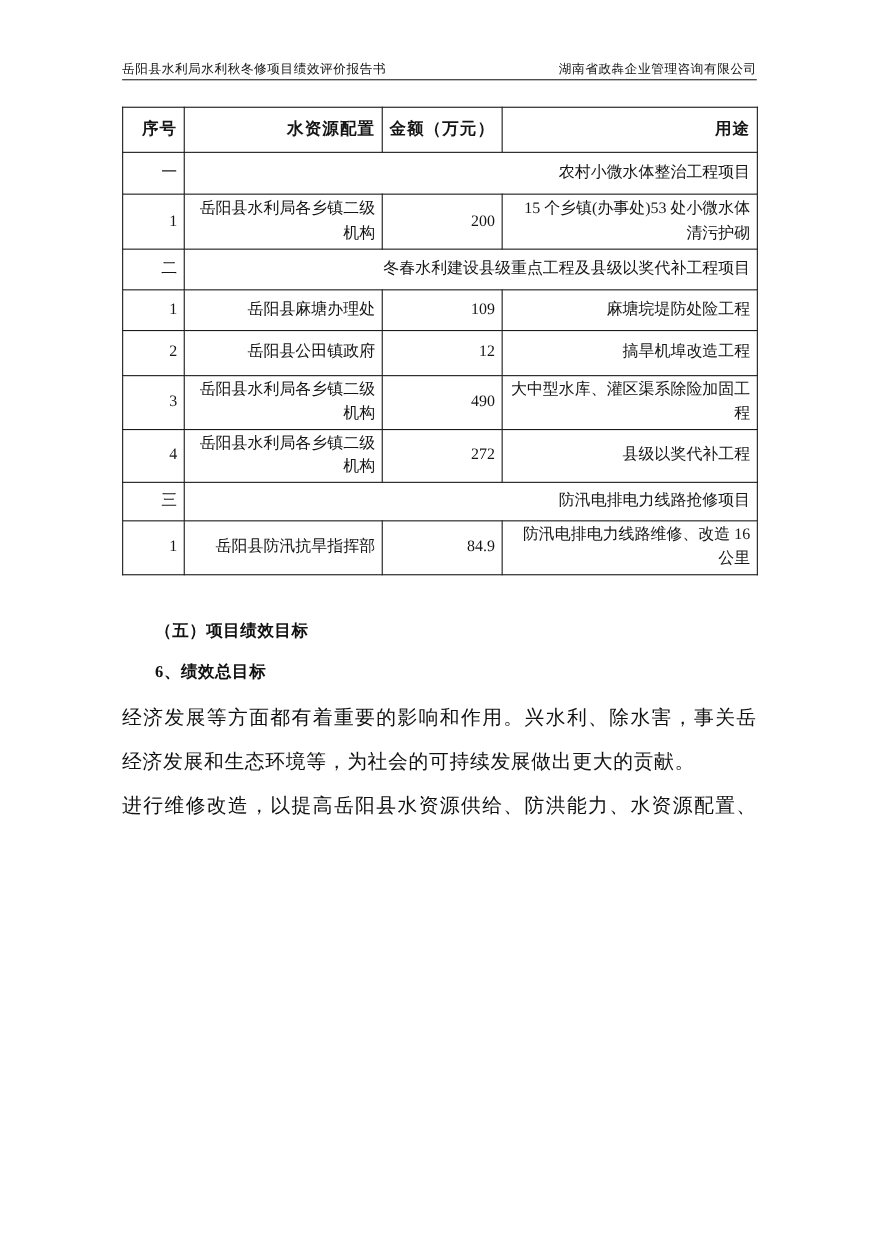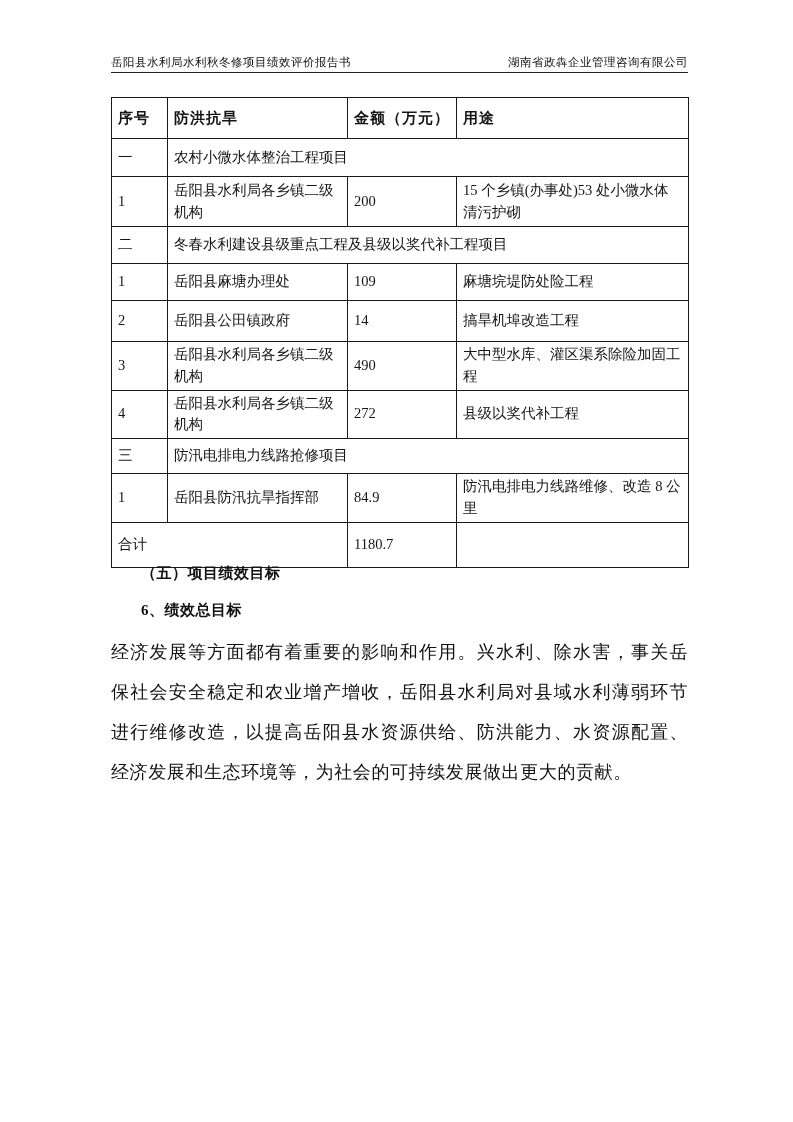--- a/index.html
+++ b/index.html
@@ -41,21 +41,21 @@
     top: 97px;
     width: 577px;
     border-collapse: collapse;
     table-layout: fixed;
     font-size: 14.5px;
     color: #151515;
   }
   table.fund-table th,
   table.fund-table td {
     border: 1px solid #1a1a1a;
-    text-align: left;
+    text-align: right;
     vertical-align: middle;
     padding: 2px 6px;
     line-height: 1.5;
     word-break: break-all;
   }
   table.fund-table th {
     font-weight: 700;
     font-size: 15px;
     letter-spacing: 1px;
   }
@@ -110,21 +110,21 @@
   <table class="fund-table">
     <colgroup>
       <col style="width:56px">
       <col style="width:180px">
       <col style="width:109px">
       <col style="width:232px">
     </colgroup>
     <tbody>
         <tr style="height:41px">
       <th>序号</th>
-      <th>防洪抗旱</th>
+      <th>水资源配置</th>
       <th>金额（万元）</th>
       <th>用途</th>
     </tr>
     <tr style="height:38px">
       <td>一</td>
       <td colspan="3">农村小微水体整治工程项目</td>
     </tr>
     <tr style="height:50px">
       <td>1</td>
       <td>岳阳县水利局各乡镇二级机构</td>
@@ -137,21 +137,21 @@
     </tr>
     <tr style="height:37px">
       <td>1</td>
       <td>岳阳县麻塘办理处</td>
       <td>109</td>
       <td>麻塘垸堤防处险工程</td>
     </tr>
     <tr style="height:41px">
       <td>2</td>
       <td>岳阳县公田镇政府</td>
-      <td>14</td>
+      <td>12</td>
       <td>搞旱机埠改造工程</td>
     </tr>
     <tr style="height:45px">
       <td>3</td>
       <td>岳阳县水利局各乡镇二级机构</td>
       <td>490</td>
       <td>大中型水库、灌区渠系除险加固工程</td>
     </tr>
     <tr style="height:44px">
       <td>4</td>
@@ -160,38 +160,32 @@
       <td>县级以奖代补工程</td>
     </tr>
     <tr style="height:35px">
       <td>三</td>
       <td colspan="3">防汛电排电力线路抢修项目</td>
     </tr>
     <tr style="height:46px">
       <td>1</td>
       <td>岳阳县防汛抗旱指挥部</td>
       <td>84.9</td>
-      <td>防汛电排电力线路维修、改造 8 公里</td>
-    </tr>
-    <tr style="height:45px">
-      <td colspan="2">合计</td>
-      <td>1180.7</td>
-      <td></td>
+      <td>防汛电排电力线路维修、改造 16 公里</td>
     </tr>
   </tbody>
     </table>
 
   <div class="sec-heading" style="top:564px">（五）项目绩效目标</div>
   <div class="sec-heading" style="top:601px">6、绩效总目标</div>
 
   <div class="para" style="top:632px">
     <div class="pline">经济发展等方面都有着重要的影响和作用。兴水利、除水害，事关岳</div>
-    <div class="pline">保社会安全稳定和农业增产增收，岳阳县水利局对县域水利薄弱环节</div>
+    <div class="pline lastline">经济发展和生态环境等，为社会的可持续发展做出更大的贡献。</div>
     <div class="pline">进行维修改造，以提高岳阳县水资源供给、防洪能力、水资源配置、</div>
-    <div class="pline lastline">经济发展和生态环境等，为社会的可持续发展做出更大的贡献。</div>
   </div>
 
   <div class="sec-heading" style="top:896px">2、年度绩效目标</div>
 
 
   <div class="doc-footer">第 15 页</div>
 
 </div>
 
 </body></html>

